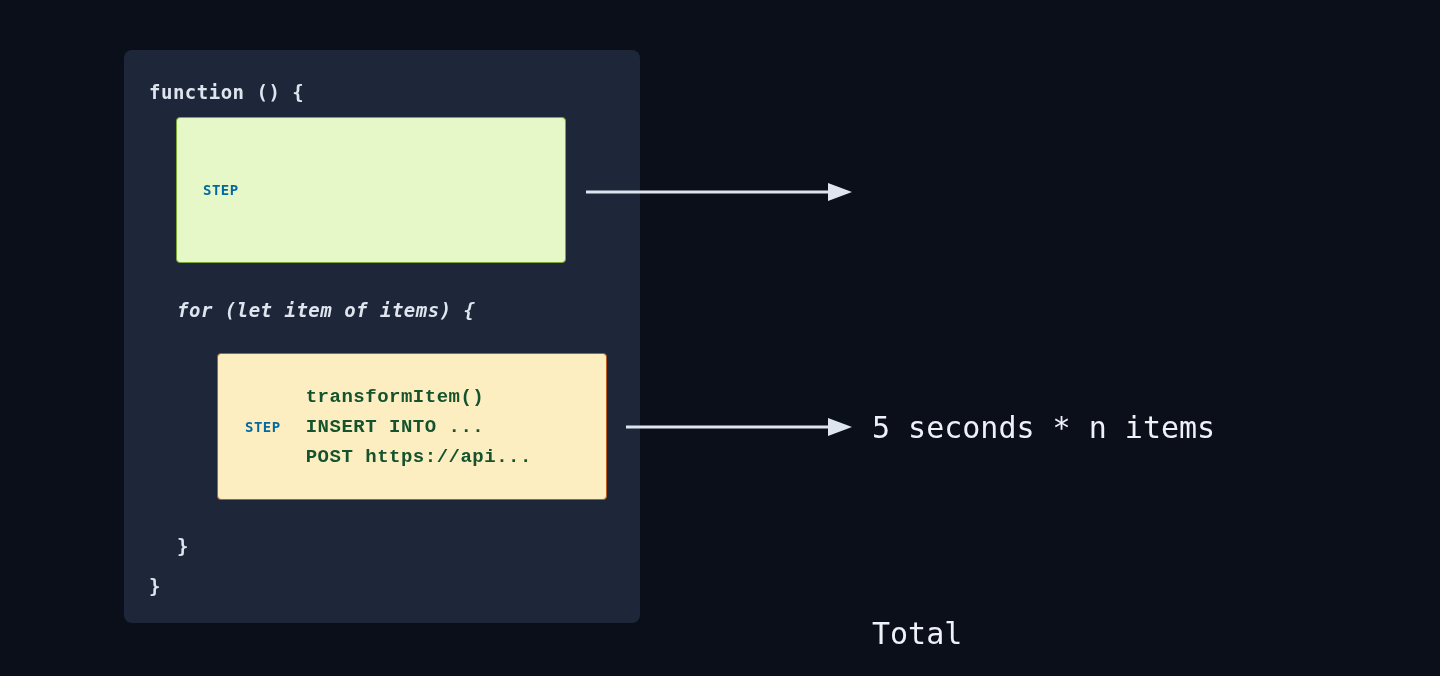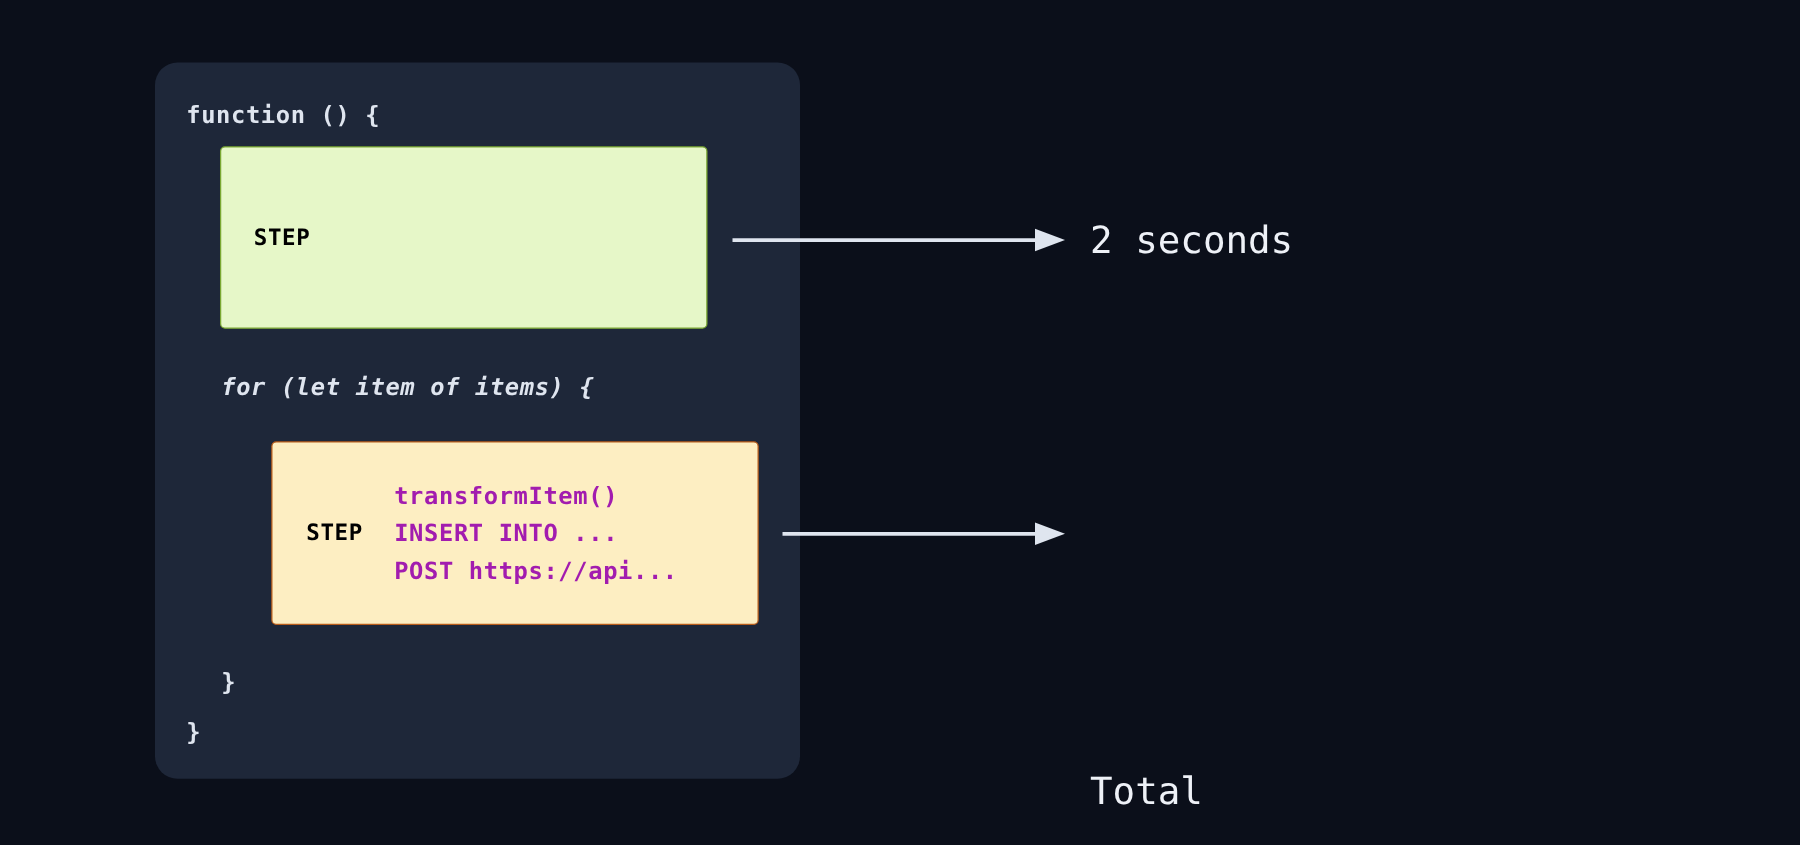--- a/index.html
+++ b/index.html
@@ -22,21 +22,21 @@
   }
 
   
   .code-panel {
     position: absolute;
     left: 124px;
     top: 50px;
     width: 516px;
     height: 573px;
     background: #1e2739;
-    border-radius: 18px;
+    border-radius: 8px;
   }
 
   .code-line {
     position: absolute;
     font-family: "DejaVu Sans Mono", "Liberation Mono", monospace;
     font-size: 19px;
     font-weight: bold;
     color: #dfe5ef;
     letter-spacing: 0.5px;
     white-space: pre;
@@ -68,44 +68,45 @@
     left: 93px;
     top: 303px;
     width: 390px;
     height: 147px;
     background: #fdeec2;
     border: 1px solid #b85c1a;
   }
 
   .step-label {
     font-family: "DejaVu Sans Mono", "Liberation Mono", monospace;
-    font-size: 18px;
+    font-size: 14px;
     font-weight: bold;
-    color: #000000;
+    color: #0369a1;
     letter-spacing: 0.5px;
     flex: 0 0 auto;
   }
   .green .step-label { margin-left: 26px; }
   .amber .step-label { margin-left: 27px; }
 
   .step-lines {
     font-family: "DejaVu Sans Mono", "Liberation Mono", monospace;
     font-size: 19px;
     font-weight: bold;
     letter-spacing: 0.5px;
     white-space: pre;
     line-height: 30px;
   }
   .green .step-lines {
     color: #3d7020;
     margin-left: 27px;
   }
   .amber .step-lines {
-    color: #a21caf;
+    color: #14532d;
     margin-left: 25px;
+    font-family: Liberation Mono, monospace;
   }
 
   
   .arrow {
     position: absolute;
     height: 24px;
   }
   .arrow-1 { left: 584px; top: 180px; width: 272px; }
   .arrow-2 { left: 624px; top: 415px; width: 232px; }
 
@@ -164,21 +165,21 @@
   <svg class="arrow arrow-1" viewBox="0 0 272 24">
     <line x1="2" y1="12" x2="248" y2="12" stroke="#dfe5ef" stroke-width="3"></line>
     <polygon points="244,3 268,12 244,21" fill="#dfe5ef"></polygon>
   </svg>
 
   <svg class="arrow arrow-2" viewBox="0 0 232 24">
     <line x1="2" y1="12" x2="208" y2="12" stroke="#dfe5ef" stroke-width="3"></line>
     <polygon points="204,3 228,12 204,21" fill="#dfe5ef"></polygon>
   </svg>
 
-  <div class="annotation anno-1">2 seconds</div>
 
+  <div class="annotation anno-2">5 seconds * n items</div>
 
   <div class="total-block">
     <div>Total</div>
     
   </div>
 
 </div>
 
 </body></html>

